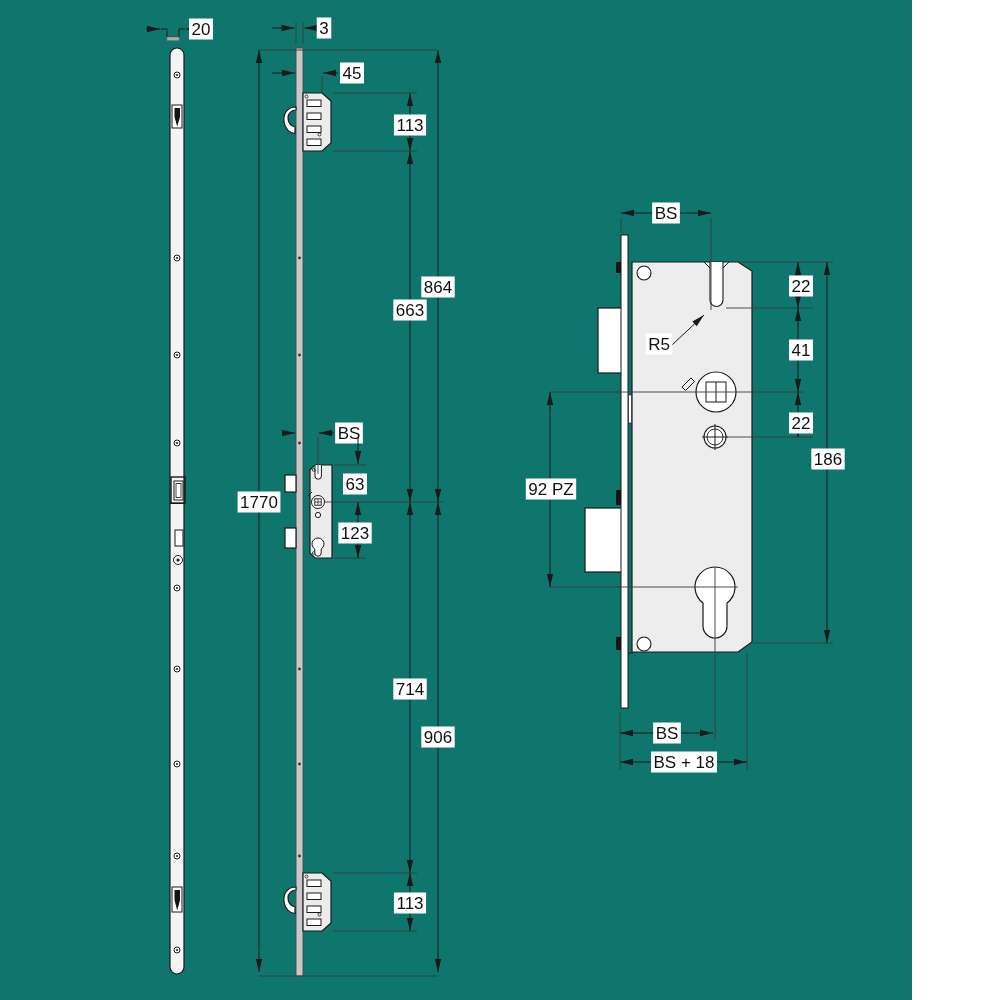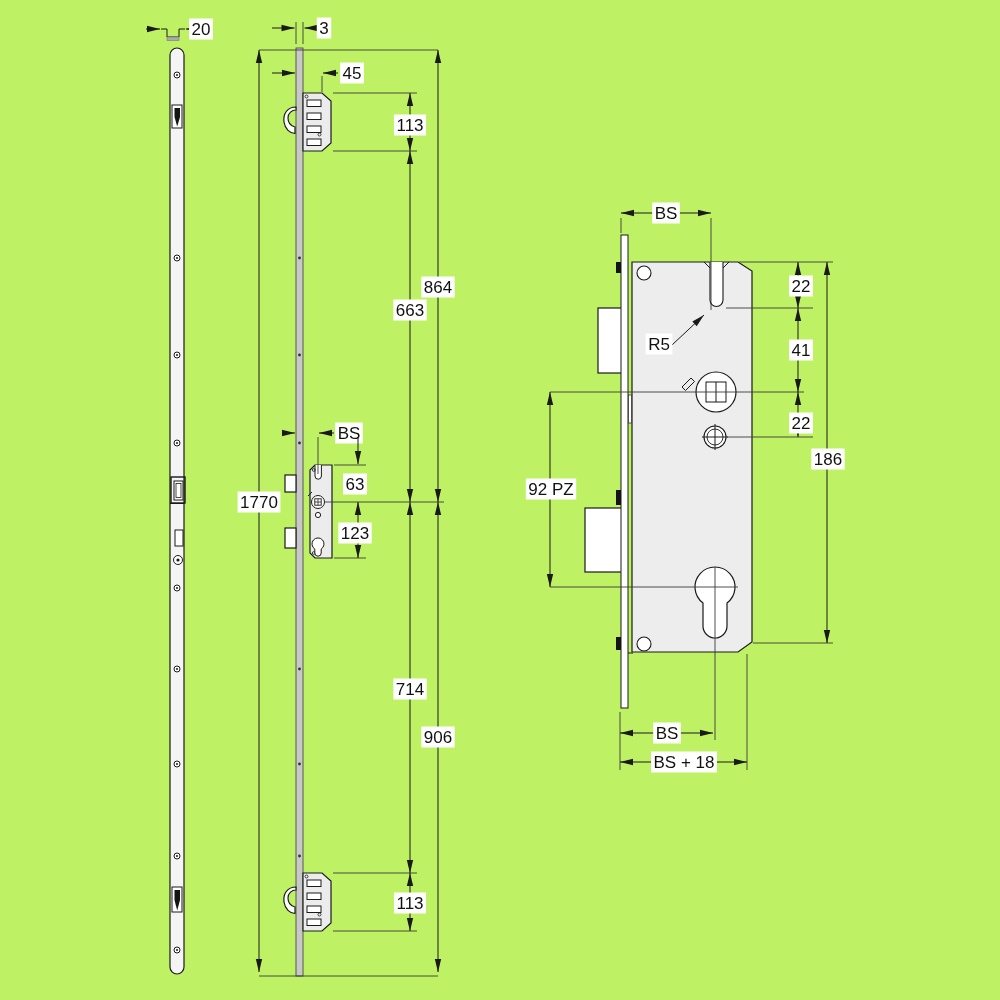--- a/index.html
+++ b/index.html
@@ -1,16 +1,16 @@
 <!DOCTYPE html>
 <html><head>
 <meta charset="utf-8">
 <style>
   html,body{margin:0;padding:0;background:#fff;}
-  .page{width:1000px;height:1000px;position:relative;background:#bef264;overflow:hidden;}
+  .page{width:912px;height:1000px;position:relative;background:#0f766e;overflow:hidden;}
   svg{display:block;}
   text.dim{
     font-family:"Liberation Sans","DejaVu Sans",sans-serif;
     font-size:17px;
     fill:#111;
   }
   .part{stroke:#1a1a1a;stroke-width:1.2;}
   .thin{stroke:#1a1a1a;stroke-width:1;fill:none;}
   .ref{stroke:#3a3a3a;stroke-width:0.9;fill:none;}
   .dimline{stroke:#1a1a1a;stroke-width:1;fill:none;}

